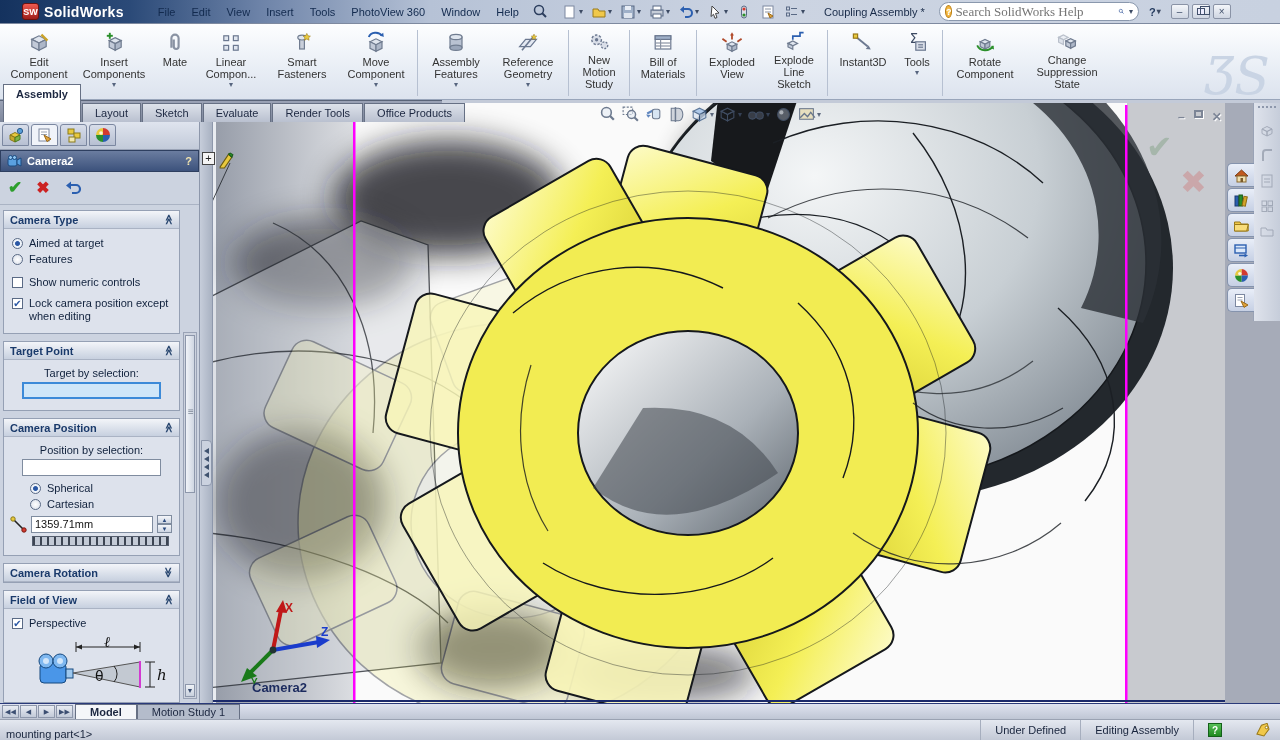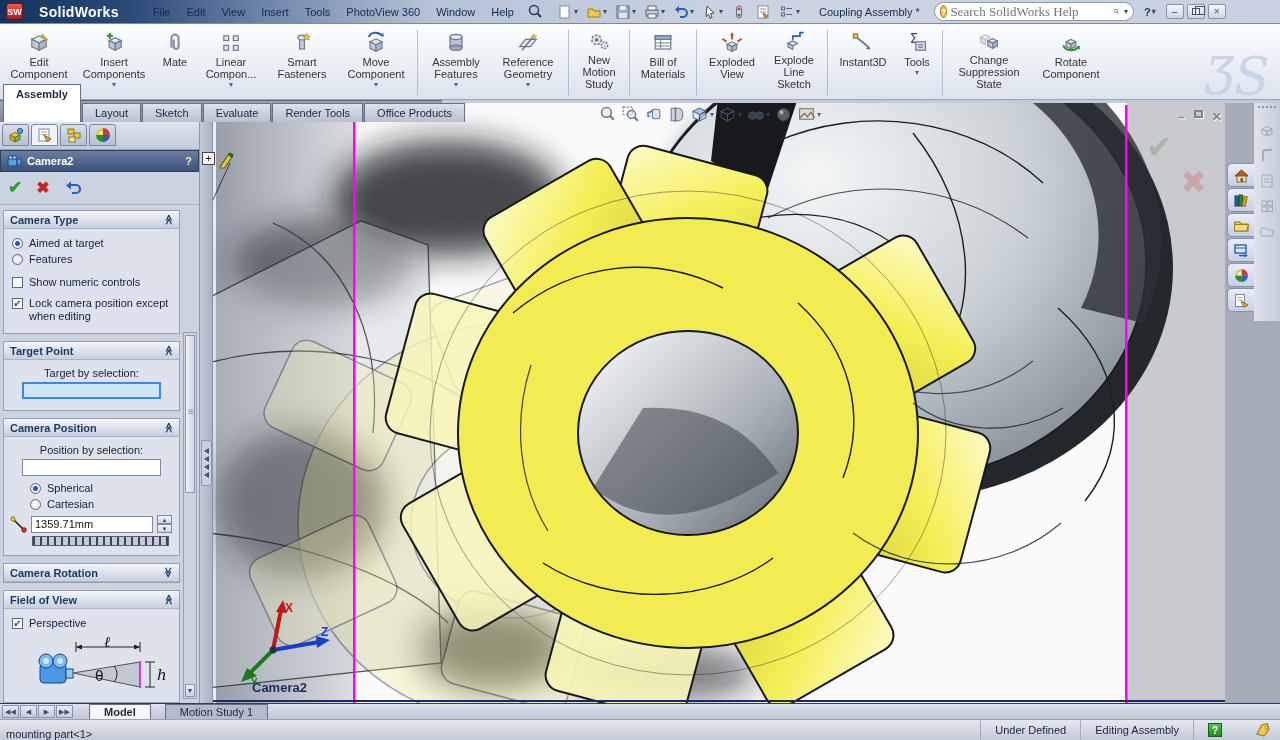--- a/index.html
+++ b/index.html
@@ -4,21 +4,21 @@
 <style>
   * { margin:0; padding:0; box-sizing:border-box; }
   html,body { width:1280px; height:740px; overflow:hidden; }
   body { font-family:"Liberation Sans",sans-serif; font-size:11px; color:#1c2740; background:#c3cad8; }
   .app { position:absolute; inset:0; width:1280px; height:740px; overflow:hidden; }
 
   
   .titlebar { position:absolute; top:0; left:0; right:0; height:24px; display:flex; align-items:center;
     background:linear-gradient(90deg,#14325e 0,#2b4a78 130px,#6d83a8 260px,#b6c2d6 430px,#ccd4e2 60%,#c8d1e0 100%);
     border-bottom:1px solid #7e8aa0; }
-  .logo { display:flex; align-items:center; gap:16px; padding:0 12px 0 6px; }
+  .logo { display:flex; align-items:center; gap:5px; padding:0 12px 0 6px;margin-left:16px; }
   .logo-box { width:17px; height:17px; border-radius:3px; border:1px solid #6d120f;
     background:linear-gradient(#ef5a50,#9e1f1b); color:#fff; font-weight:bold; font-size:9px;
     display:flex; align-items:center; justify-content:center; }
   .logo-text { color:#fff; font-size:14px; font-weight:bold; letter-spacing:.3px; }
   .menubar { display:flex; align-items:center; margin-left:14px; }
   .menu { padding:4px 8px; color:#122a4e; white-space:nowrap; cursor:default; }
   .mb-search { width:18px; height:18px; margin-left:4px; }
   .qat { display:flex; align-items:center; gap:2px; margin-left:10px; }
   .qbtn { display:flex; align-items:center; height:20px; padding:1px 2px; border:1px solid transparent; }
   .caret { font-size:8px; color:#3c4a63; margin-left:1px; }
@@ -136,21 +136,21 @@
   .tptab { width:27px; height:24px; border:1px solid #8593ad; border-right:0; border-radius:5px 0 0 5px;
     background:linear-gradient(#e9eef8,#c6d0e4); display:flex; align-items:center; justify-content:center; }
 
   
   .docktabs { position:absolute; left:0; top:703px; right:0; height:16px; background:linear-gradient(#dfe3f0,#bfc6d4);
     border-top:1px solid #2a3a7a; display:flex; align-items:stretch; z-index:3; }
   .navbtns { display:flex; gap:1px; padding:1px 2px; }
   .nbtn { width:17px; display:flex; align-items:center; justify-content:center; border:1px solid #8d97ab;
     background:linear-gradient(#e8ecf3,#c2cad8); color:#3c4f72; font-size:7px; }
   .dtab { display:flex; align-items:center; padding:0 14px; border:1px solid #667084; border-bottom:0;
-    background:#b4bccb; color:#1c2740; margin-left:14px; }
+    background:#b4bccb; color:#1c2740; margin-left:0; }
   .dtab.active { background:#f4f6f9; font-weight:bold; }
   .statusbar { position:absolute; left:0; top:719px; right:0; height:21px; display:flex; align-items:flex-end;
     background:linear-gradient(#e4e8f0,#c3c9d6); border-top:1px solid #9aa2b2; z-index:3; color:#18243c; }
   .sb-left { padding-left:6px; }
   .sb-right { margin-left:auto; display:flex; align-items:center; height:100%; }
   .sb-cell { padding:0 14px; display:flex; align-items:center; height:100%; border-left:1px solid #a6aebe; }
   .green-q { width:14px; height:14px; background:linear-gradient(#58c058,#1f8a1f); border:1px solid #14601a;
     color:#fff; font-weight:bold; font-size:10px; display:flex; align-items:center; justify-content:center; }
   .sb-tag { padding:0 8px 0 18px; display:flex; align-items:center; height:100%; }
 </style>
@@ -433,43 +433,43 @@
             <line x1="11" y1="13.5" x2="15" y2="13.5" stroke="#6b7890"></line>
           </svg>
         </span>
       <span class="lbl" style="width:36px">Tools</span>
         <span class="dcaret">▾</span>
     </div>
     <div class="rsep"></div>
     <div class="rbtn">
       <span class="ric">
           <svg width="24" height="24" viewBox="0 0 20 20">
+            <polygon points="6,9 10,7 14,9 10,11" fill="#dfe5ee" stroke="#707c90"></polygon>
+            <polygon points="6,9 10,11 10,15 6,13" fill="#c2cad8" stroke="#707c90"></polygon>
+            <polygon points="14,9 10,11 10,15 14,13" fill="#adb7c8" stroke="#707c90"></polygon>
+            <path d="M3.5,12 a7,6 0 0 0 13,.5" fill="none" stroke="#2a8f2a" stroke-width="1.5"></path>
+            <path d="M17.5,15.5 l-3,-1.4 2.6,-2 Z" fill="#2a8f2a"></path>
+          </svg>
+        </span>
+      <span class="lbl" style="width:70px">Rotate Component</span>
+        <span class="dcaret"></span>
+    </div>
+    <div class="rbtn">
+      <span class="ric">
+          <svg width="24" height="24" viewBox="0 0 20 20">
             <g opacity=".45">
               <polygon points="3,7 7,5 11,7 7,9" fill="#dfe5ee" stroke="#707c90"></polygon>
               <polygon points="3,7 7,9 7,13 3,11" fill="#c2cad8" stroke="#707c90"></polygon>
             </g>
             <polygon points="9,10 13,8 17,10 13,12" fill="#dfe5ee" stroke="#707c90"></polygon>
             <polygon points="9,10 13,12 13,16 9,14" fill="#c2cad8" stroke="#707c90"></polygon>
             <polygon points="17,10 13,12 13,16 17,14" fill="#adb7c8" stroke="#707c90"></polygon>
           </svg>
         </span>
       <span class="lbl" style="width:78px">Change Suppression State</span>
-        <span class="dcaret"></span>
-    </div>
-    <div class="rbtn">
-      <span class="ric">
-          <svg width="24" height="24" viewBox="0 0 20 20">
-            <polygon points="6,9 10,7 14,9 10,11" fill="#dfe5ee" stroke="#707c90"></polygon>
-            <polygon points="6,9 10,11 10,15 6,13" fill="#c2cad8" stroke="#707c90"></polygon>
-            <polygon points="14,9 10,11 10,15 14,13" fill="#adb7c8" stroke="#707c90"></polygon>
-            <path d="M3.5,12 a7,6 0 0 0 13,.5" fill="none" stroke="#2a8f2a" stroke-width="1.5"></path>
-            <path d="M17.5,15.5 l-3,-1.4 2.6,-2 Z" fill="#2a8f2a"></path>
-          </svg>
-        </span>
-      <span class="lbl" style="width:70px">Rotate Component</span>
         <span class="dcaret"></span>
     </div>
     <span class="watermark">ƷS</span>
   </div>
 
   <div class="tabrow">
     <span class="ctab active">Assembly</span>
     <span class="ctab">Layout</span>
     <span class="ctab">Sketch</span>
     <span class="ctab">Evaluate</span>

